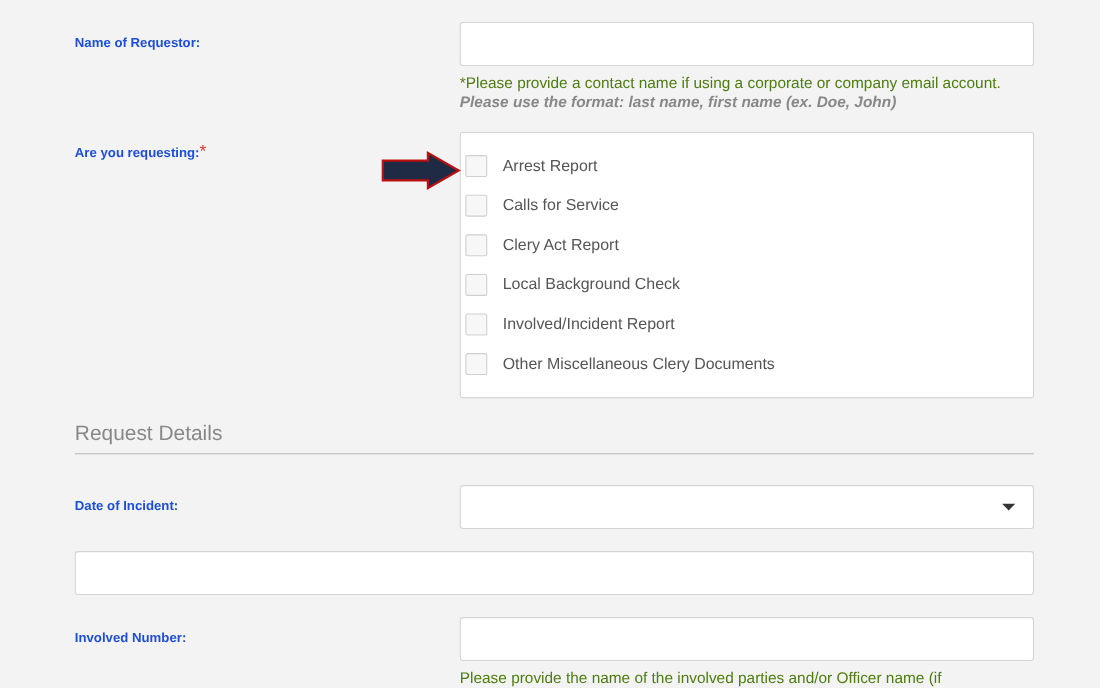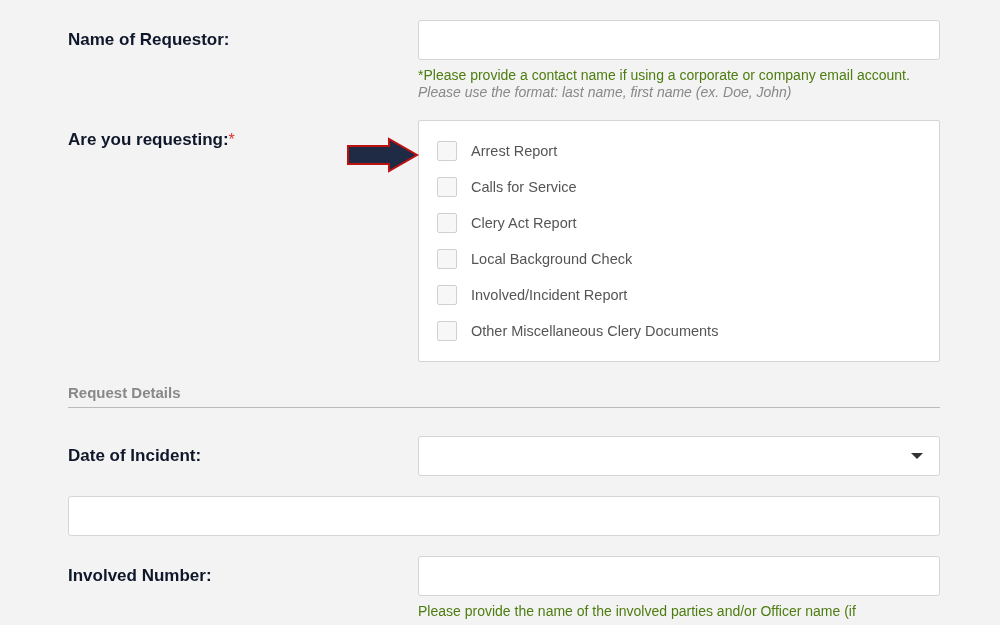--- a/index.html
+++ b/index.html
@@ -18,22 +18,22 @@
     display: flex;
     align-items: flex-start;
     margin-bottom: 20px;
   }
   .form-label-col {
     width: 350px;
     padding-top: 10px;
   }
   .form-label {
     font-weight: 700;
-    color: #0f172a;
-    font-size: 17px;
+    color: #1d4ed8;
+    font-size: 12px;
   }
   .required {
     color: #d33;
   }
   .form-input-col {
     flex: 1;
   }
   .text-input {
     width: 100%;
     height: 40px;
@@ -46,26 +46,27 @@
   .help-text {
     color: #4d7c0f;
     font-size: 14px;
     margin-top: 6px;
     line-height: 1.3;
   }
   .help-text-italic {
     color: #888;
     font-style: italic;
     font-size: 14px;
+    font-weight: bold;
   }
   .checkbox-group {
     background: #fff;
     border: 1px solid #d5d5d5;
     border-radius: 2px;
-    padding: 12px 18px;
+    padding: 12px 4px;
   }
   .checkbox-row {
     display: flex;
     align-items: center;
     padding: 8px 0;
   }
   .checkbox {
     width: 20px;
     height: 20px;
     background: #f7f7f7;
@@ -73,22 +74,22 @@
     border-radius: 2px;
     margin-right: 14px;
     cursor: pointer;
   }
   .checkbox-label {
     color: #555;
     font-size: 14.5px;
   }
   .section-heading {
     color: #888;
-    font-size: 15px;
-    font-weight: 700;
+    font-size: 19px;
+    font-weight: 400;
     margin: 22px 0 6px 0;
   }
   .section-divider {
     border: none;
     border-top: 1px solid #bbb;
     margin-bottom: 28px;
   }
   .select-input {
     width: 100%;
     height: 40px;

